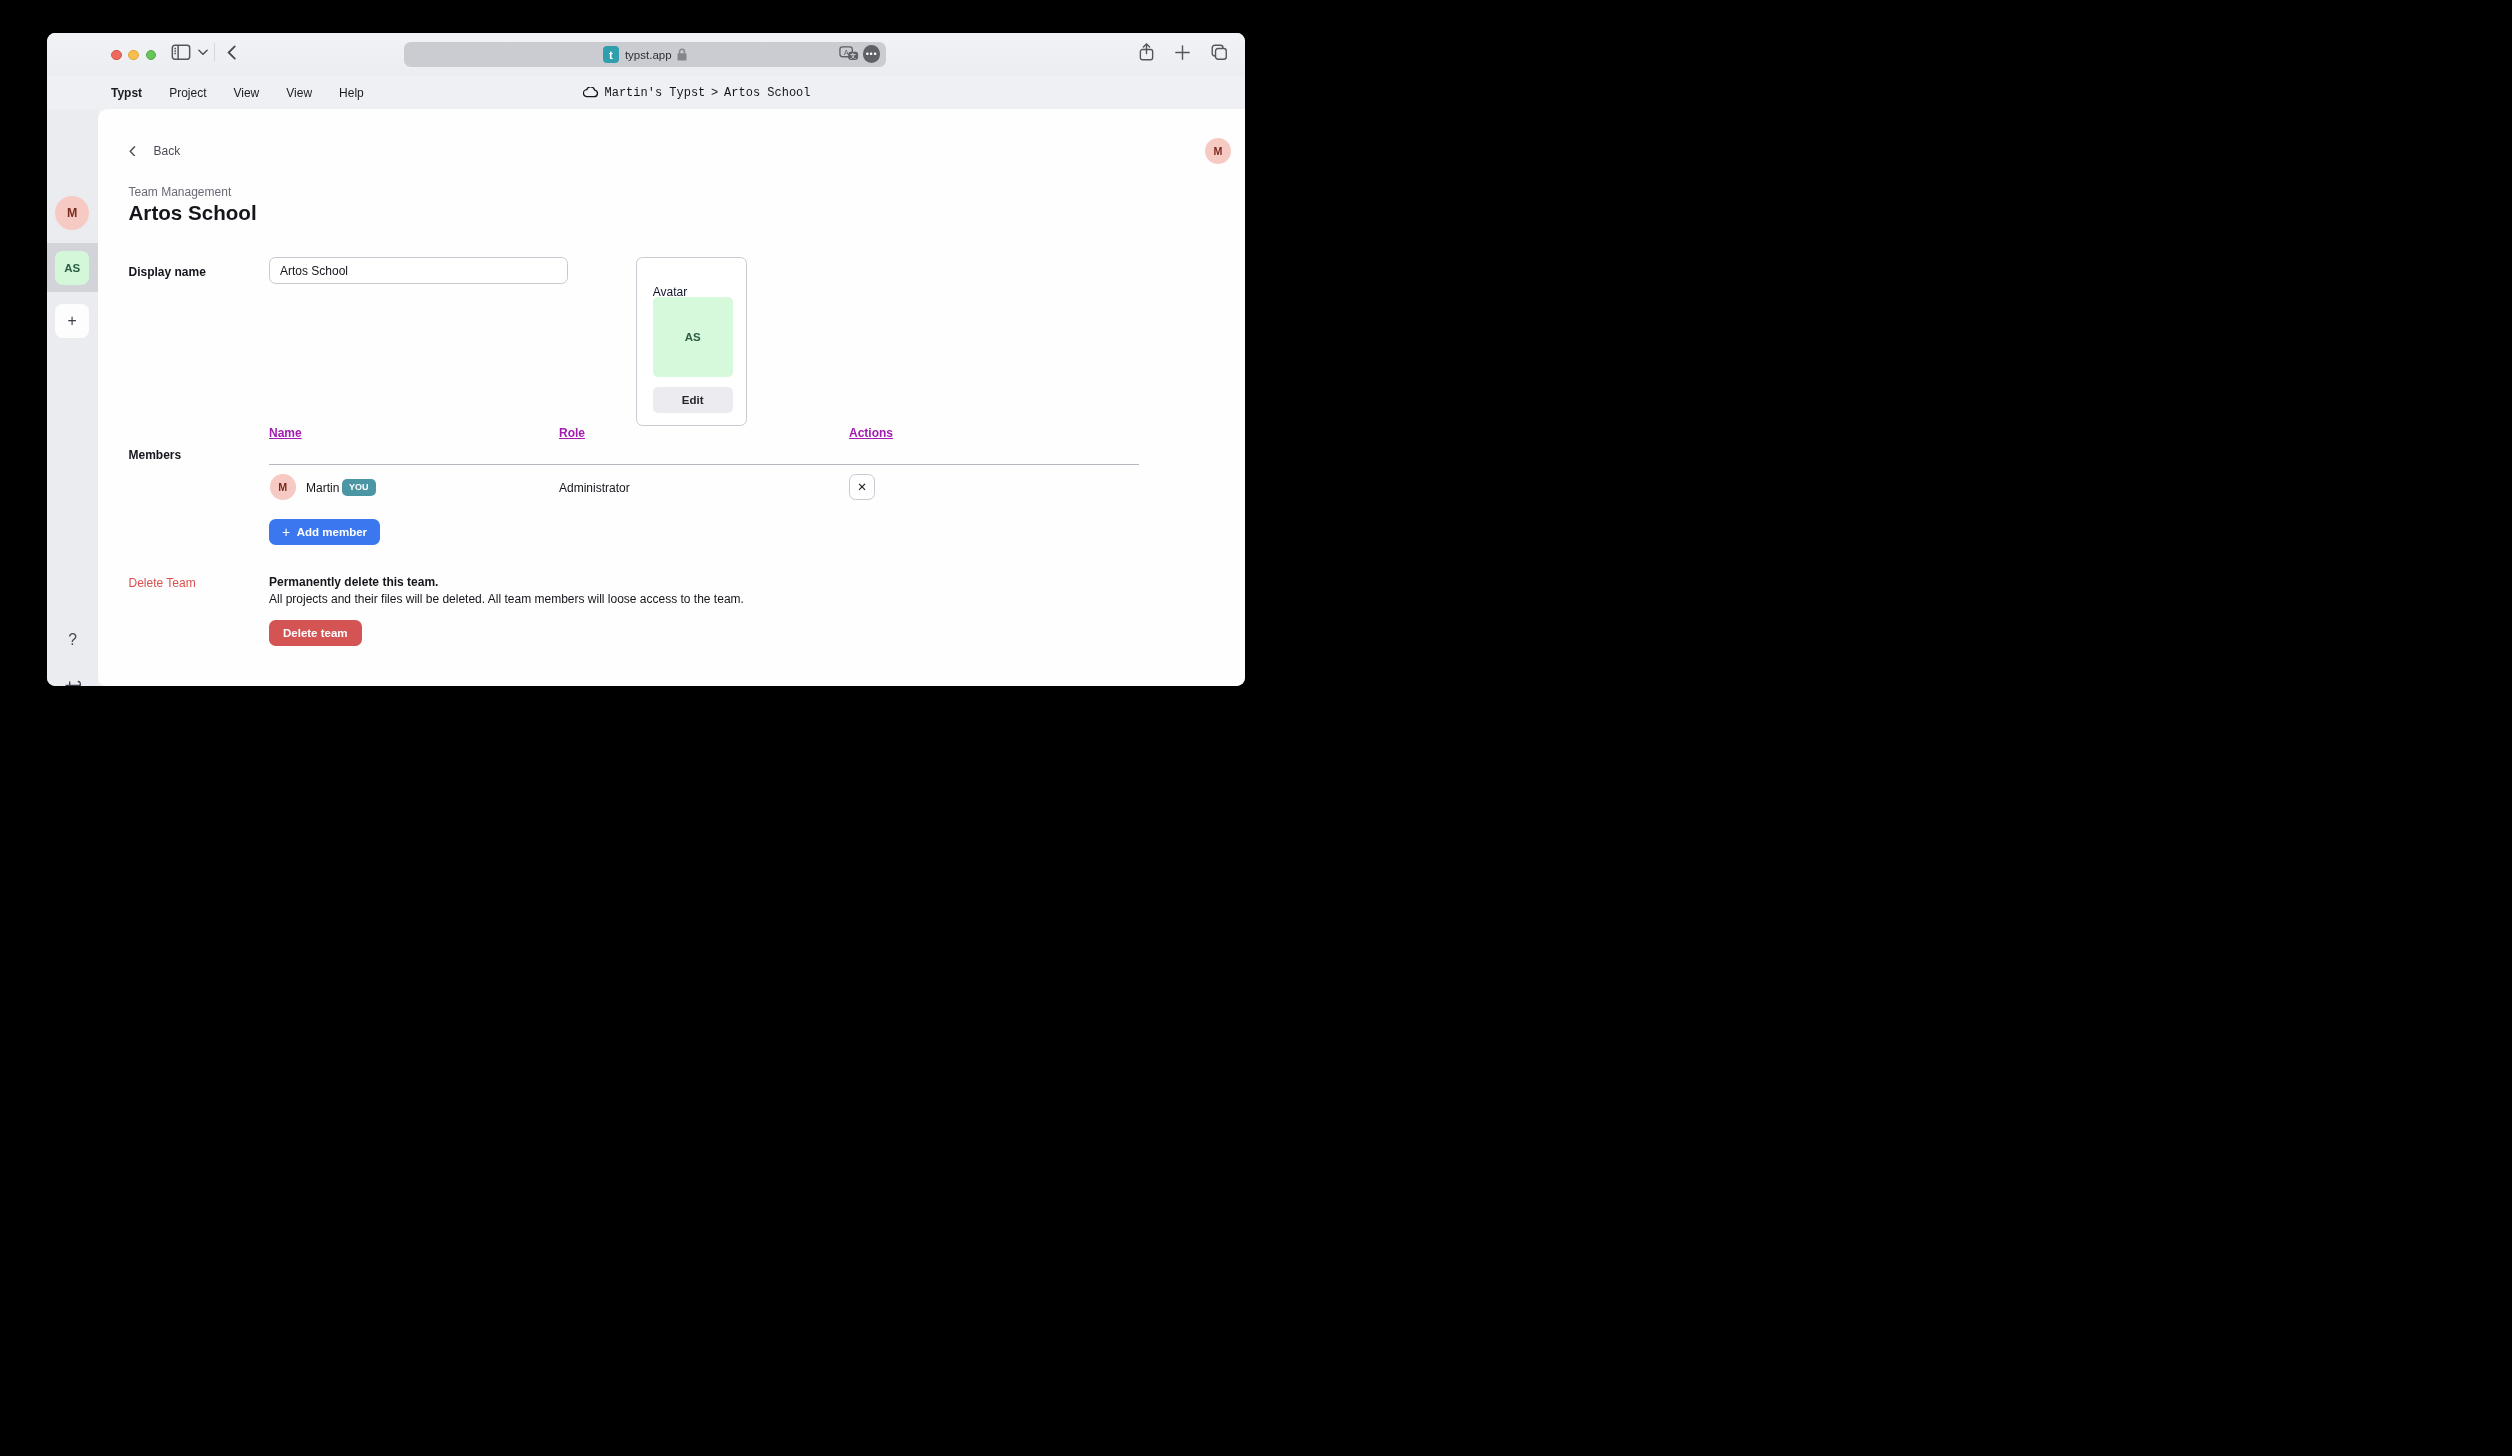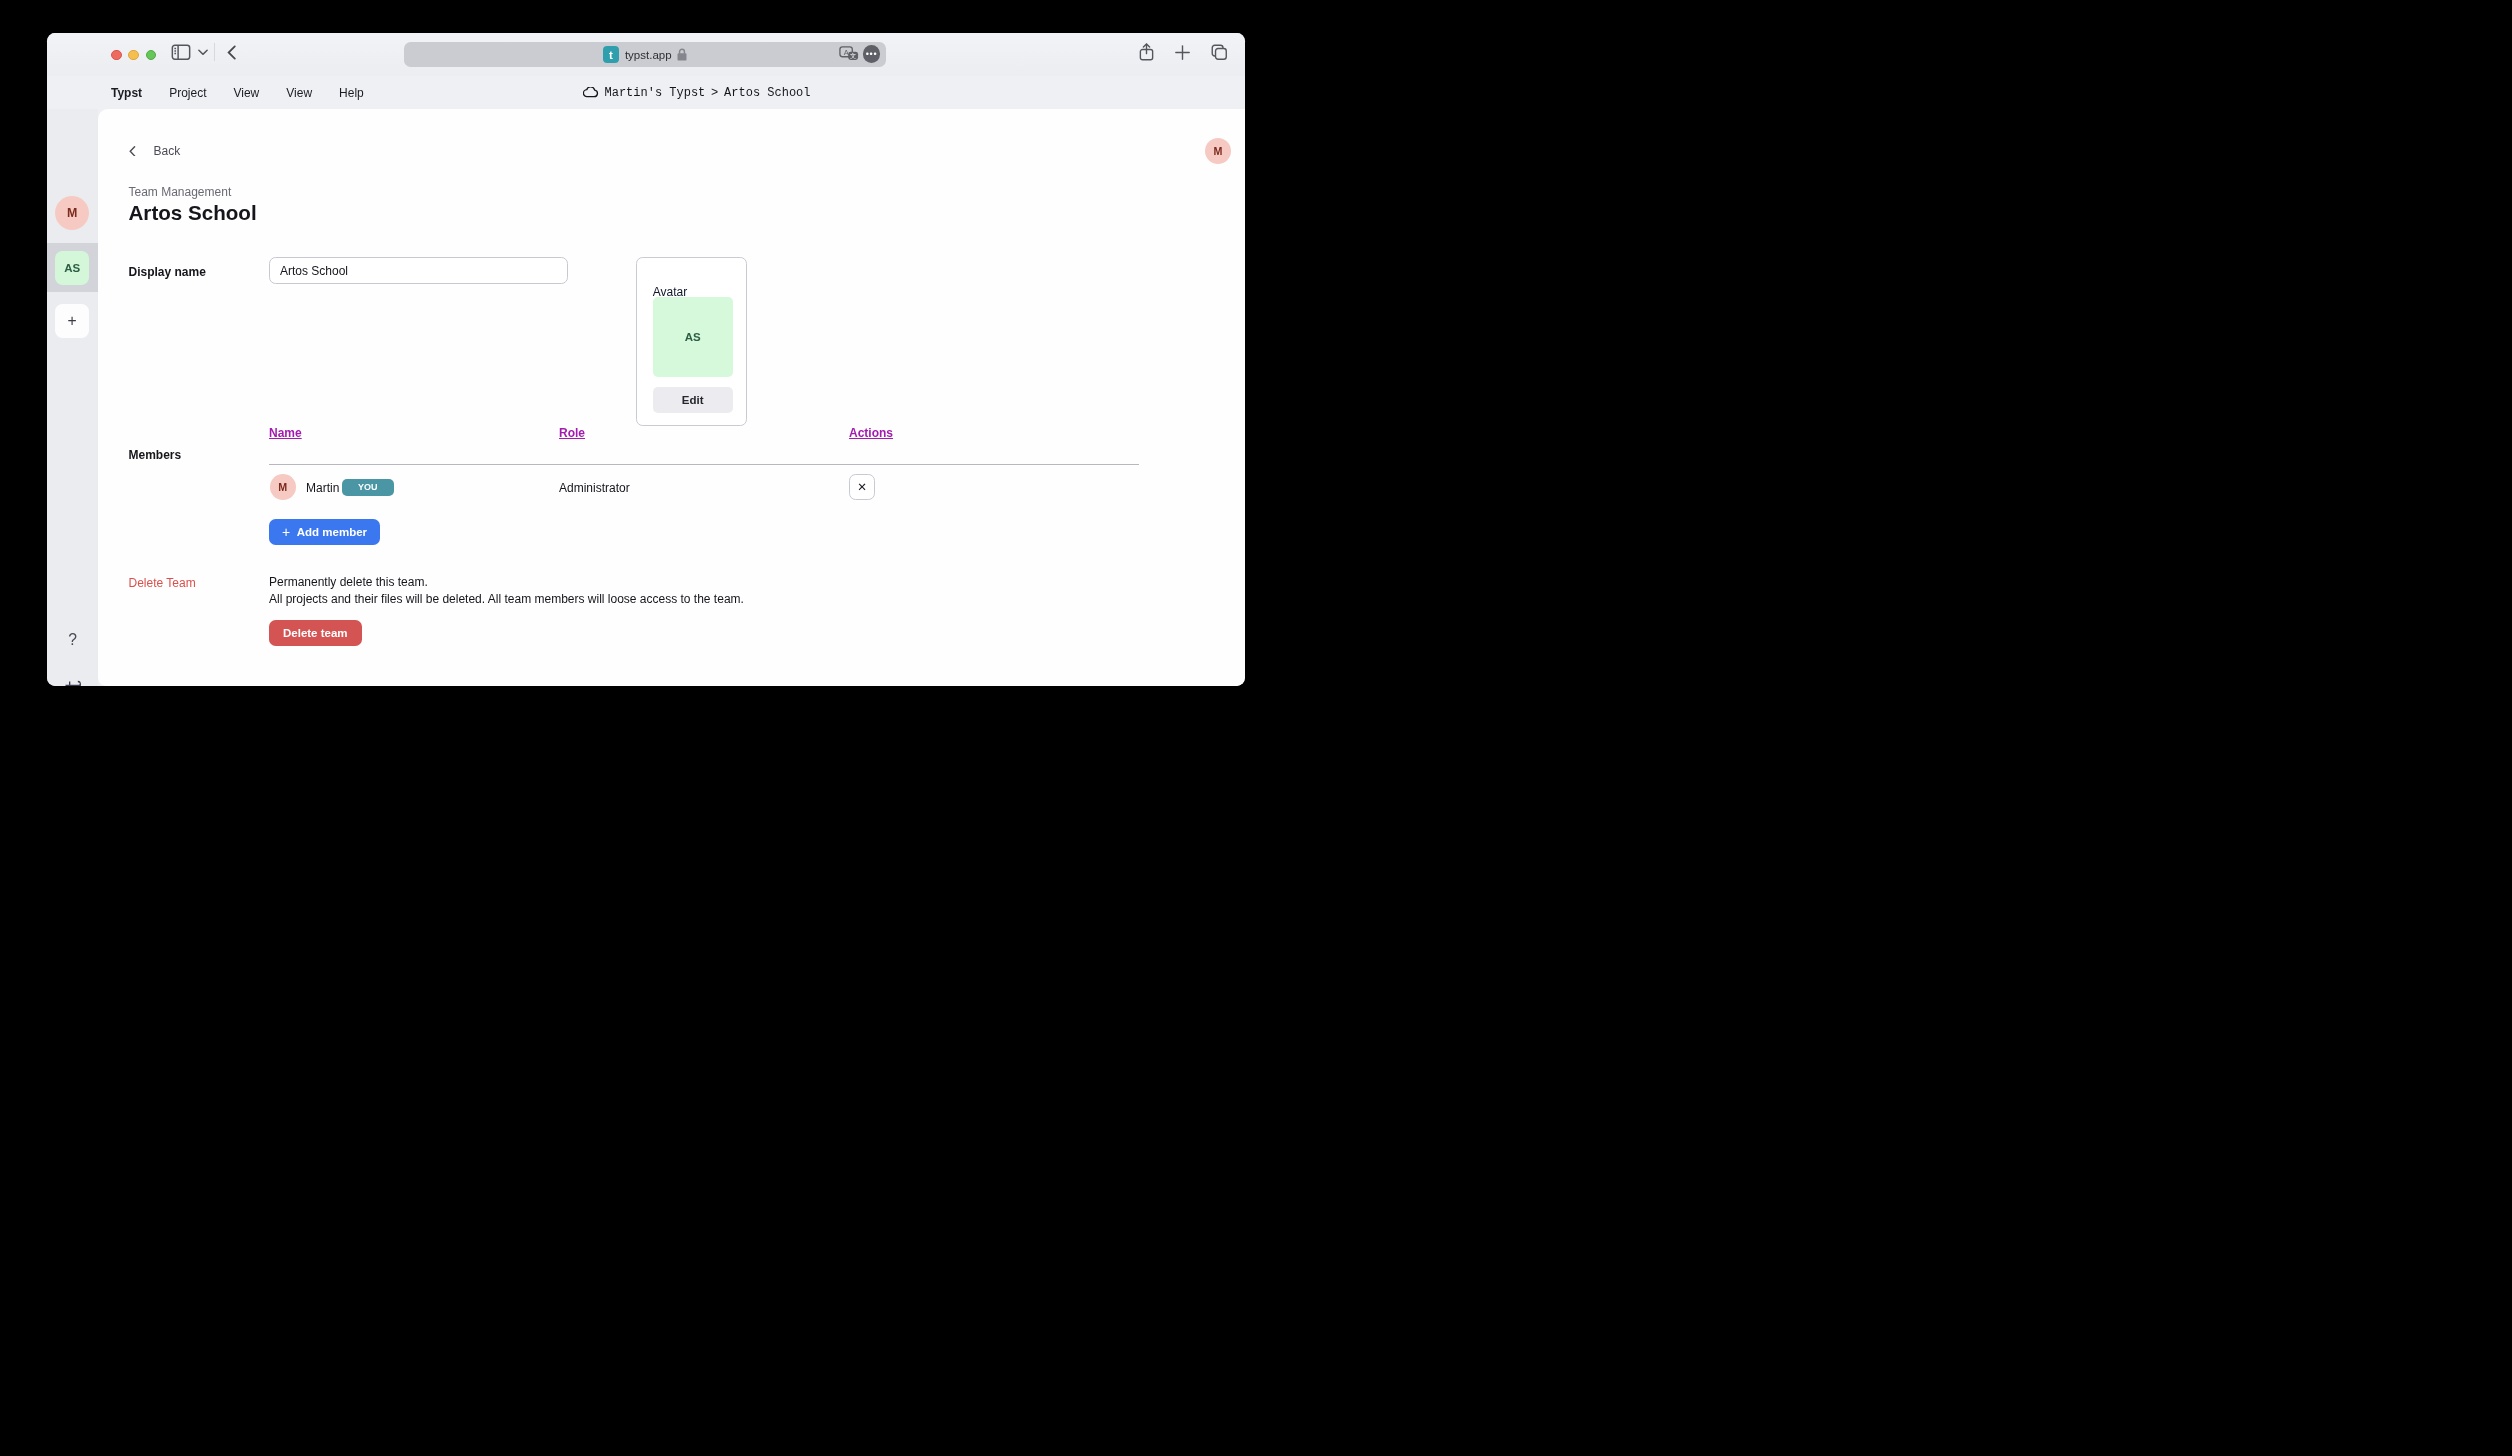--- a/index.html
+++ b/index.html
@@ -66,31 +66,31 @@
   .avatar-card-label { position:absolute; left:15.7px; top:27px; font-size:12px; font-weight:normal; color:#0f172a; }
   .avatar-big { position:absolute; left:15.7px; top:39px; width:80px; height:80px; border-radius:5px;
     background:#d6f8db; color:#2d5f45; font-weight:bold; font-size:11.5px; display:flex; align-items:center; justify-content:center; }
   .edit-btn { position:absolute; left:15.7px; top:129px; width:80px; height:26px; border:none; border-radius:5px;
     background:#ececf0; font-weight:bold; font-size:11.5px; color:#26262e; font-family:"Liberation Sans", sans-serif; }
   .col-head { position:absolute; top:317px; font-size:12px; font-weight:bold; color:#a21caf;text-decoration:underline; }
   .table-divider { position:absolute; left:171px; top:355px; width:870px; height:0.8px; background:#b6b7bf; }
   .row-avatar { position:absolute; left:172px; top:365px; width:25.6px; height:25.6px; border-radius:50%;
     display:flex; align-items:center; justify-content:center; font-weight:bold; font-size:10.7px; }
   .member-name { position:absolute; left:208px; top:372px; font-size:12px; color:#15151c; }
-  .you-badge { position:absolute; left:244px; top:370px; height:16.5px; padding:0 16px; border-radius:5px;
+  .you-badge { position:absolute; left:244px; top:370px; height:16.5px; padding:0 7px; border-radius:5px;
     background:#4b96a4; color:#fff; font-weight:bold; font-size:9px; display:flex; align-items:center; }
   .member-role { position:absolute; left:461px; top:372px; font-size:12px; color:#15151c; }
   .remove-btn { position:absolute; left:751px; top:365px; width:26px; height:26px; border-radius:6.6px;
     border:0.8px solid #c8c9d2; background:#fff; color:#17171f; font-size:11.5px; display:flex; align-items:center; justify-content:center; }
   .add-member-btn { position:absolute; left:171px; top:410px; height:26px; padding:0 13px; border:none; border-radius:6.6px;
     background:#3b77ef; color:#fff; font-weight:bold; font-size:11.5px; display:flex; align-items:center; gap:6.6px;
     font-family:"Liberation Sans", sans-serif; }
   .add-member-btn .plus { font-weight:normal; font-size:14px; }
   .danger-label { position:absolute; left:30.5px; top:467px; font-size:12px; color:#d9504c; }
-  .danger-title { position:absolute; left:171px; top:466px; font-size:12px; font-weight:normal; color:#15151c; }
+  .danger-title { position:absolute; left:171px; top:466px; font-size:12px; font-weight:bold; color:#15151c; }
   .danger-desc { position:absolute; left:171px; top:483px; font-size:12px; color:#15151c; }
   .delete-btn { position:absolute; left:171px; top:511px; height:26px; padding:0 14px; border:none; border-radius:6.6px;
     background:#d45454; color:#fff; font-weight:bold; font-size:11.5px; font-family:"Liberation Sans", sans-serif; }
   svg { display:block; }
 </style>
 </head>
 <body>
 
 <div class="window">
 

